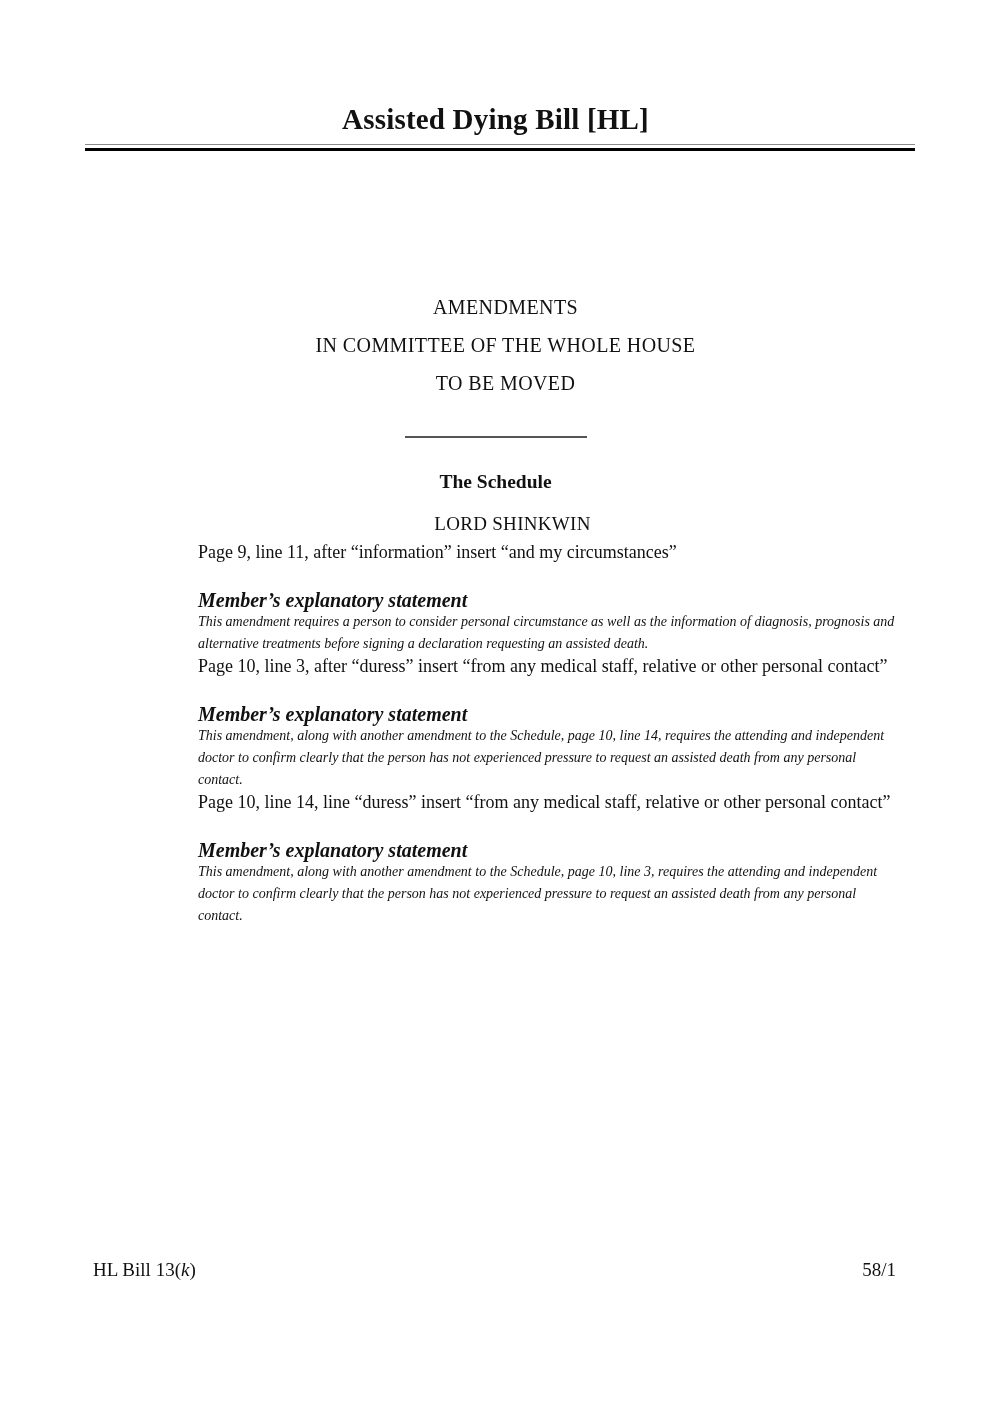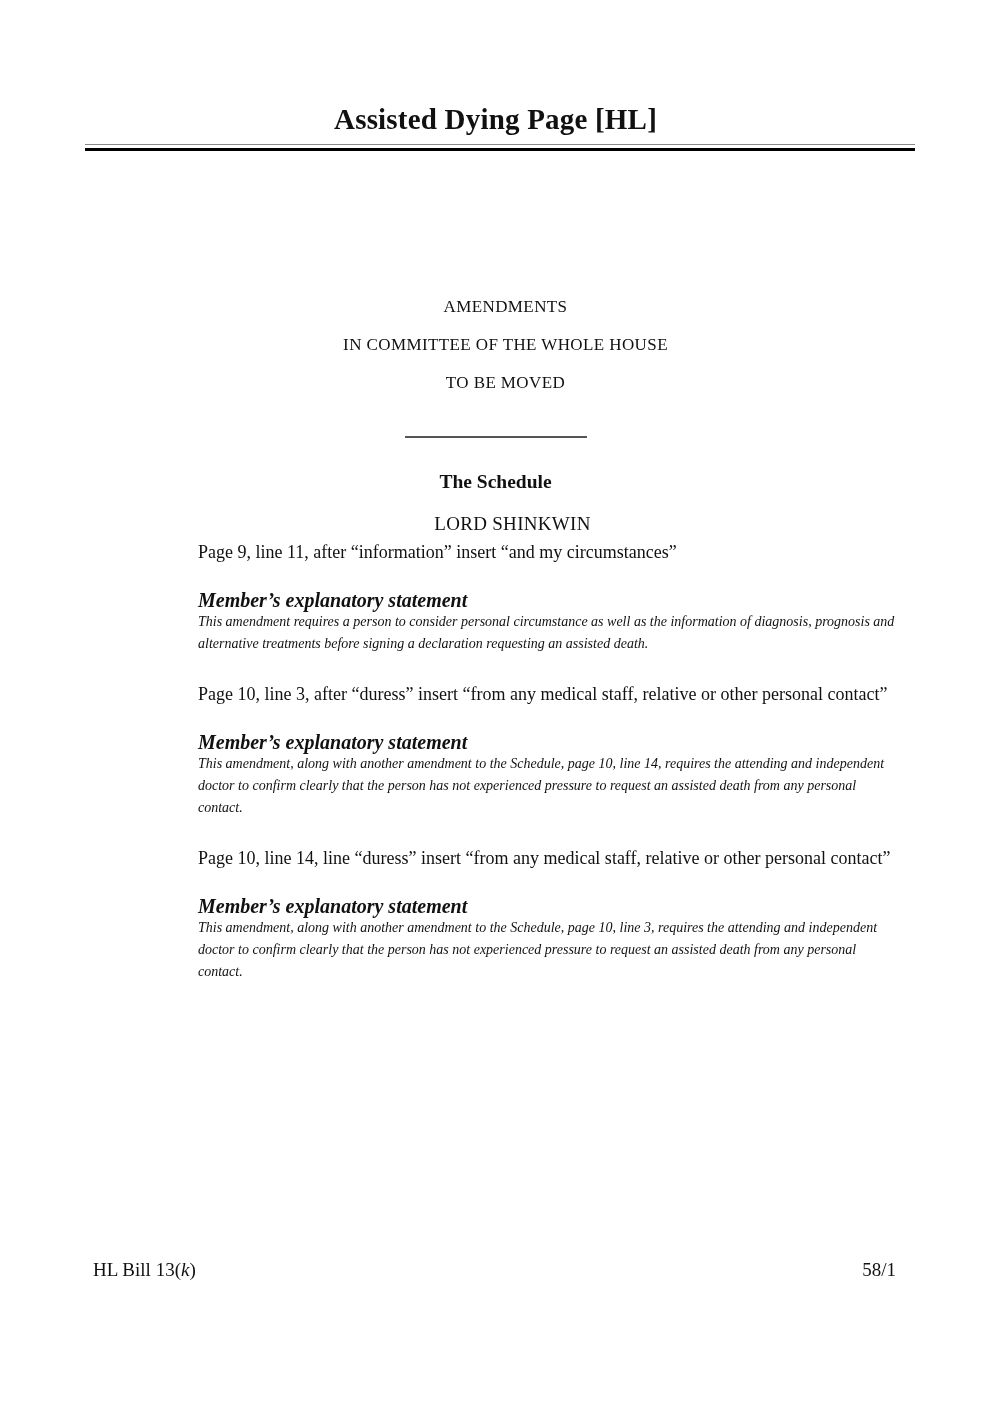--- a/index.html
+++ b/index.html
@@ -45,21 +45,21 @@
   }
   
   .caps-block {
     position: absolute;
     top: 288px;
     left: 0;
     width: 100%;
     text-align: center;
   }
   .caps-line {
-    font-size: 17px;
+    font-size: 20px;
     line-height: 38px;
     letter-spacing: 0.4px;
     padding-left: 20px;
   }
   .short-rule {
     position: absolute;
     top: 436px;
     left: 50%;
     transform: translateX(-50%);
     width: 182px;
@@ -85,21 +85,20 @@
     letter-spacing: 0.3px;
   }
   
   .body-col {
     position: absolute;
     top: 541px;
     left: 198px;
     width: 700px;
   }
   .amendment + .amendment {
-    margin-top: 28px;
   }
   .instruction {
     font-size: 18px;
     line-height: 22px;
     text-align: justify;
   }
   .statement-label {
     margin-top: 26px;
     font-size: 20px;
     line-height: 22px;
@@ -126,21 +125,21 @@
     top: 1259px;
     right: 95px;
     font-size: 19px;
   }
 </style>
 </head>
 <body>
 
 <div class="page">
 
-  <div class="bill-title">Assisted Dying Page [HL]</div>
+  <div class="bill-title">Assisted Dying Bill [HL]</div>
 
   <div class="rule-thin"></div>
   <div class="rule-thick"></div>
 
   <div class="caps-block">
     <div class="caps-line">AMENDMENTS</div>
     <div class="caps-line">IN COMMITTEE OF THE WHOLE HOUSE</div>
     <div class="caps-line">TO BE MOVED</div>
   </div>
 

